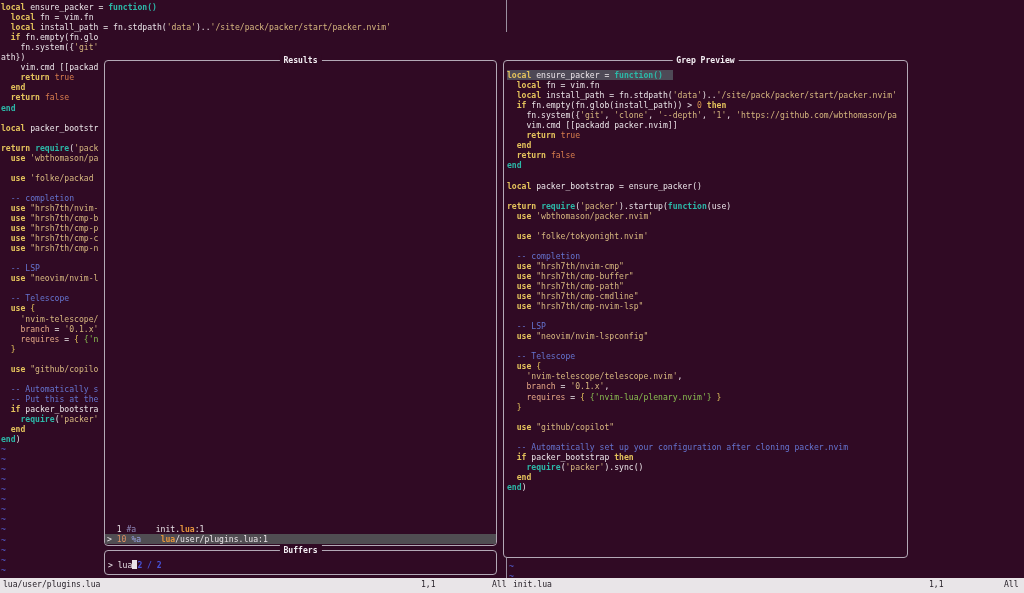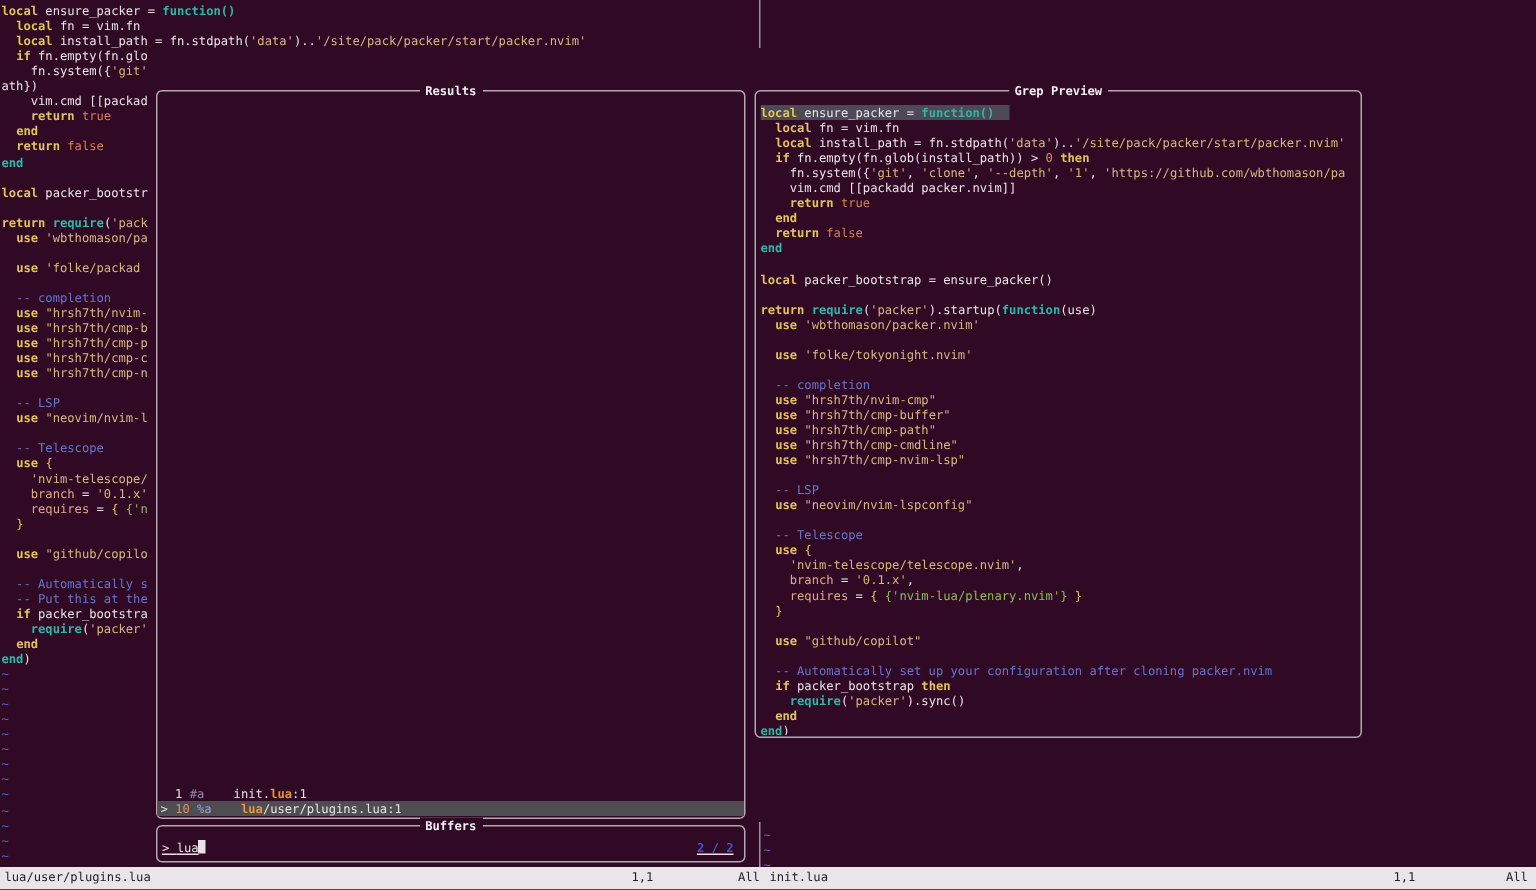--- a/index.html
+++ b/index.html
@@ -48,26 +48,26 @@
     position:absolute;top:-6px;left:50%;transform:translateX(-50%);
     background:#300a24;padding:0 4px;font-weight:bold;color:#f3eef3;
     height:11px;line-height:11px;white-space:nowrap;
   }
   #win-results{left:104px;top:32px;width:393px;height:486px;}
   #results-rows{position:absolute;left:0;right:0;bottom:1px;}
   #results-rows .ln{padding-left:2px;}
   #win-buffers{left:104px;top:522px;width:393px;height:25px;}
   #buffers-row{
     position:absolute;left:0;right:0;top:9px;height:10.06px;
-    display:flex;justify-content:space-between;align-items:center;
-    padding:0 7px 0 3px;box-sizing:border-box;white-space:pre;text-decoration:underline;
+    display:flex;justify-content:flex-start;align-items:center;
+    padding:0 7px 0 3px;box-sizing:border-box;white-space:pre;
   }
   #prompt-cursor{display:inline-block;width:5px;height:9px;background:#e9e3e7;vertical-align:-1px;}
   #buffers-counter{color:#4751d6;font-weight:bold;}
-  #win-preview{left:503px;top:32px;width:405px;height:432px;}
+  #win-preview{left:503px;top:32px;width:405px;height:498px;}
   #preview-code{position:absolute;left:3px;top:9px;right:1px;bottom:1px;overflow:hidden;}
   
   #statusbar{
     position:absolute;left:0;top:578px;width:1024px;height:26px;
     background:#e9e5e8;color:#262028;line-height:13px;white-space:pre;
   }
   #statusbar span{position:absolute;top:0;}
   #sl-file-left{left:3px;}
   #sl-pos-left{left:421px;}
   #sl-scroll-left{left:492px;}

